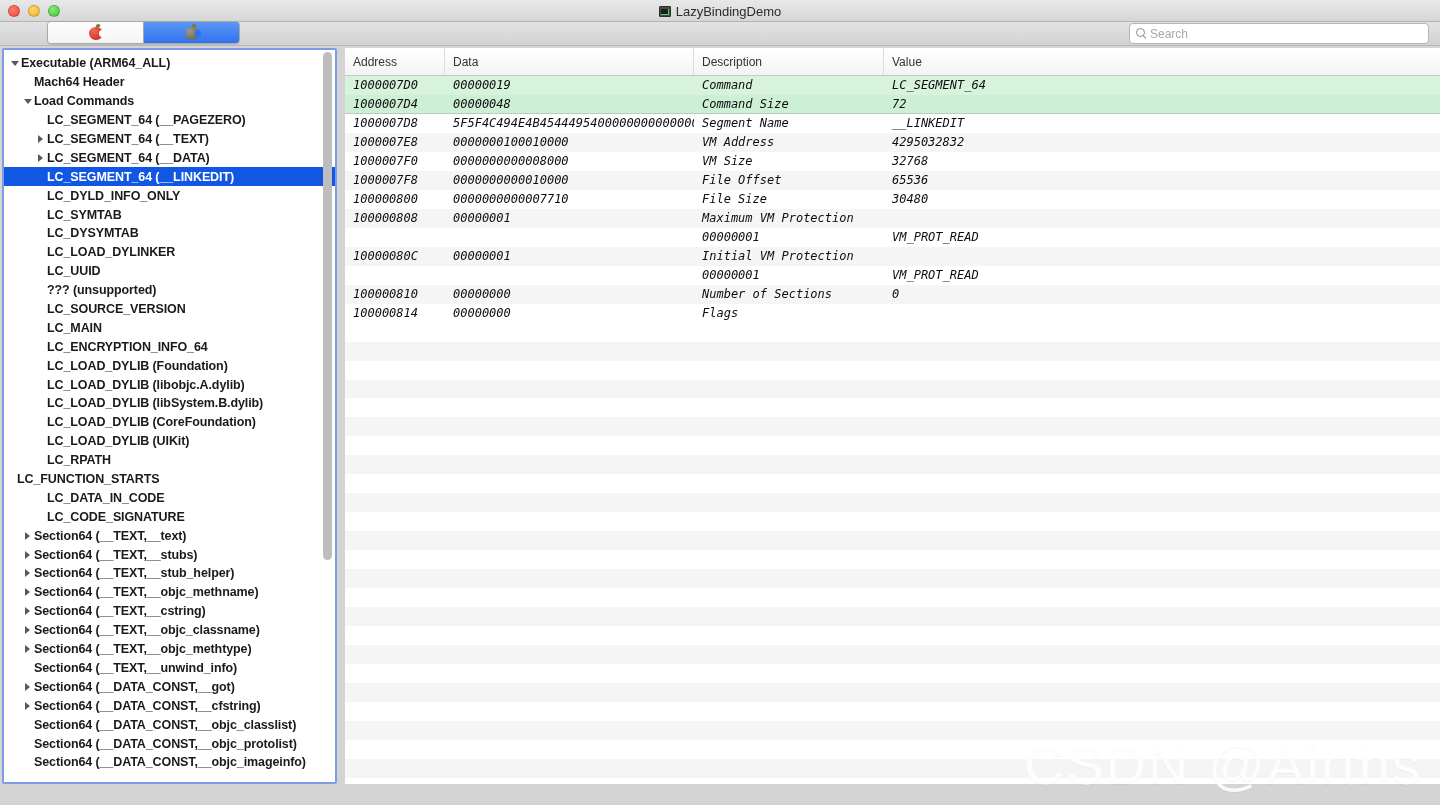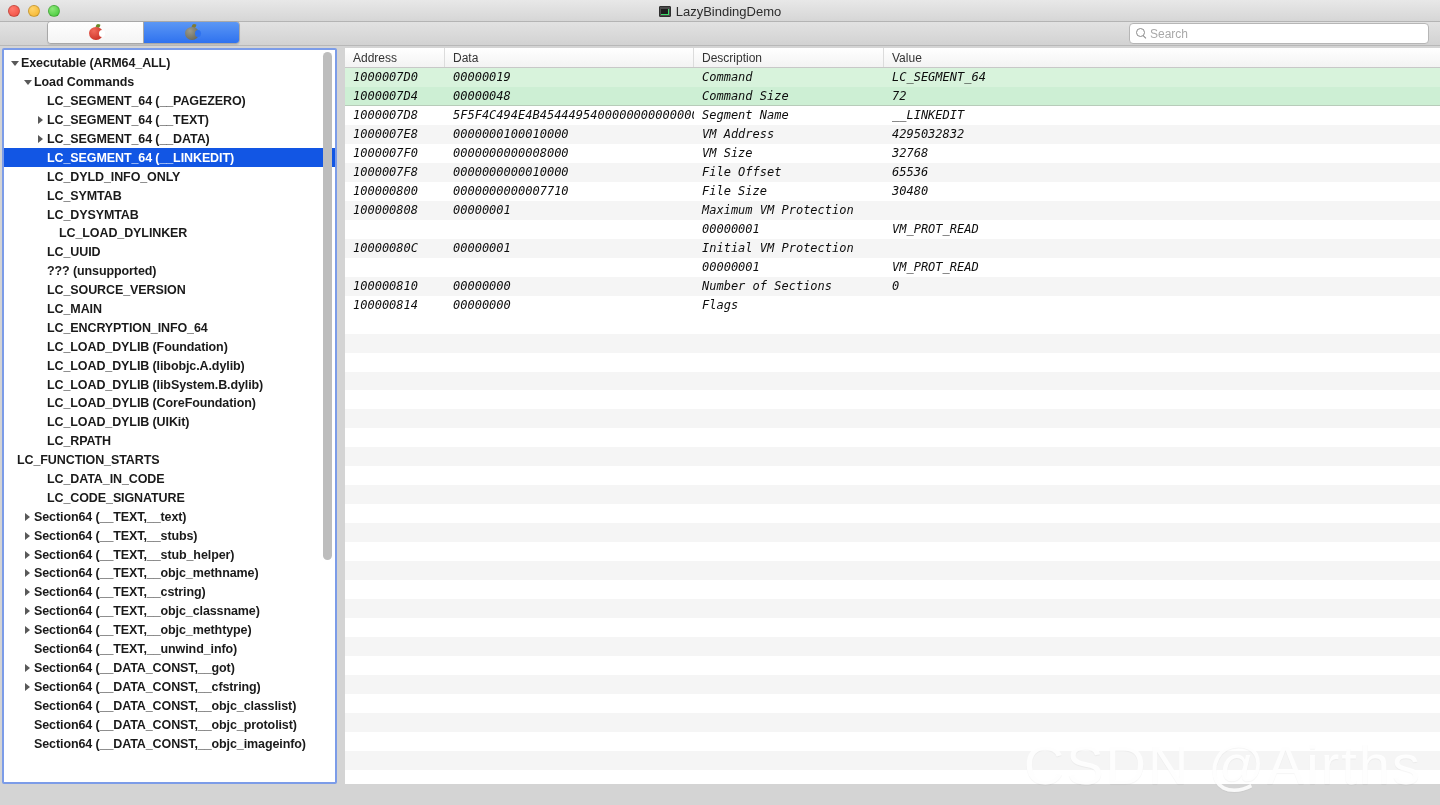--- a/index.html
+++ b/index.html
@@ -130,21 +130,21 @@
   }
 
   
   .table-wrap {
     position: absolute; left: 345px; top: 48px;
     width: 1095px; height: 736px;
     background: #ffffff; overflow: hidden;
     font-family: "DejaVu Sans Mono", "Liberation Mono", monospace;
   }
   .thead {
-    height: 20px; display: flex; align-items: stretch;
+    height: 28px; display: flex; align-items: stretch;
     background: linear-gradient(to bottom, #ffffff, #f3f3f3);
     border-bottom: 1px solid #c8c8c8;
     font-family: "Liberation Sans", sans-serif;
   }
   .th {
     display: flex; align-items: center; font-size: 12px; color: #333333;
     padding-left: 8px; border-right: 1px solid #dcdcdc;
   }
   .th.last { border-right: none; }
   .c-addr { width: 100px; }
@@ -215,20 +215,24 @@
   <div class="sidebar-wrap">
     <div class="sidebar-inner">
       <div class="tree" id="tree">
           <div class="trow" style="padding-left: 4px;">
             <span class="disc open">
               <i></i>
             </span>
             <span>Executable  (ARM64_ALL)</span>
           </div>
           <div class="trow" style="padding-left: 17px;">
+            <span class="disc hidden"></span>
+            <span>Mach64 Header</span>
+          </div>
+          <div class="trow" style="padding-left: 17px;">
             <span class="disc open">
               <i></i>
             </span>
             <span>Load Commands</span>
           </div>
           <div class="trow" style="padding-left: 30px;">
             <span class="disc hidden"></span>
             <span>LC_SEGMENT_64 (__PAGEZERO)</span>
           </div>
           <div class="trow" style="padding-left: 30px;">
@@ -252,21 +256,21 @@
             <span>LC_DYLD_INFO_ONLY</span>
           </div>
           <div class="trow" style="padding-left: 30px;">
             <span class="disc hidden"></span>
             <span>LC_SYMTAB</span>
           </div>
           <div class="trow" style="padding-left: 30px;">
             <span class="disc hidden"></span>
             <span>LC_DYSYMTAB</span>
           </div>
-          <div class="trow" style="padding-left: 42px;">
+          <div class="trow" style="padding-left: 30px;">
             <span class="disc hidden"></span>
             <span>LC_LOAD_DYLINKER</span>
           </div>
           <div class="trow" style="padding-left: 30px;">
             <span class="disc hidden"></span>
             <span>LC_UUID</span>
           </div>
           <div class="trow" style="padding-left: 30px;">
             <span class="disc hidden"></span>
             <span>??? (unsupported)</span>

